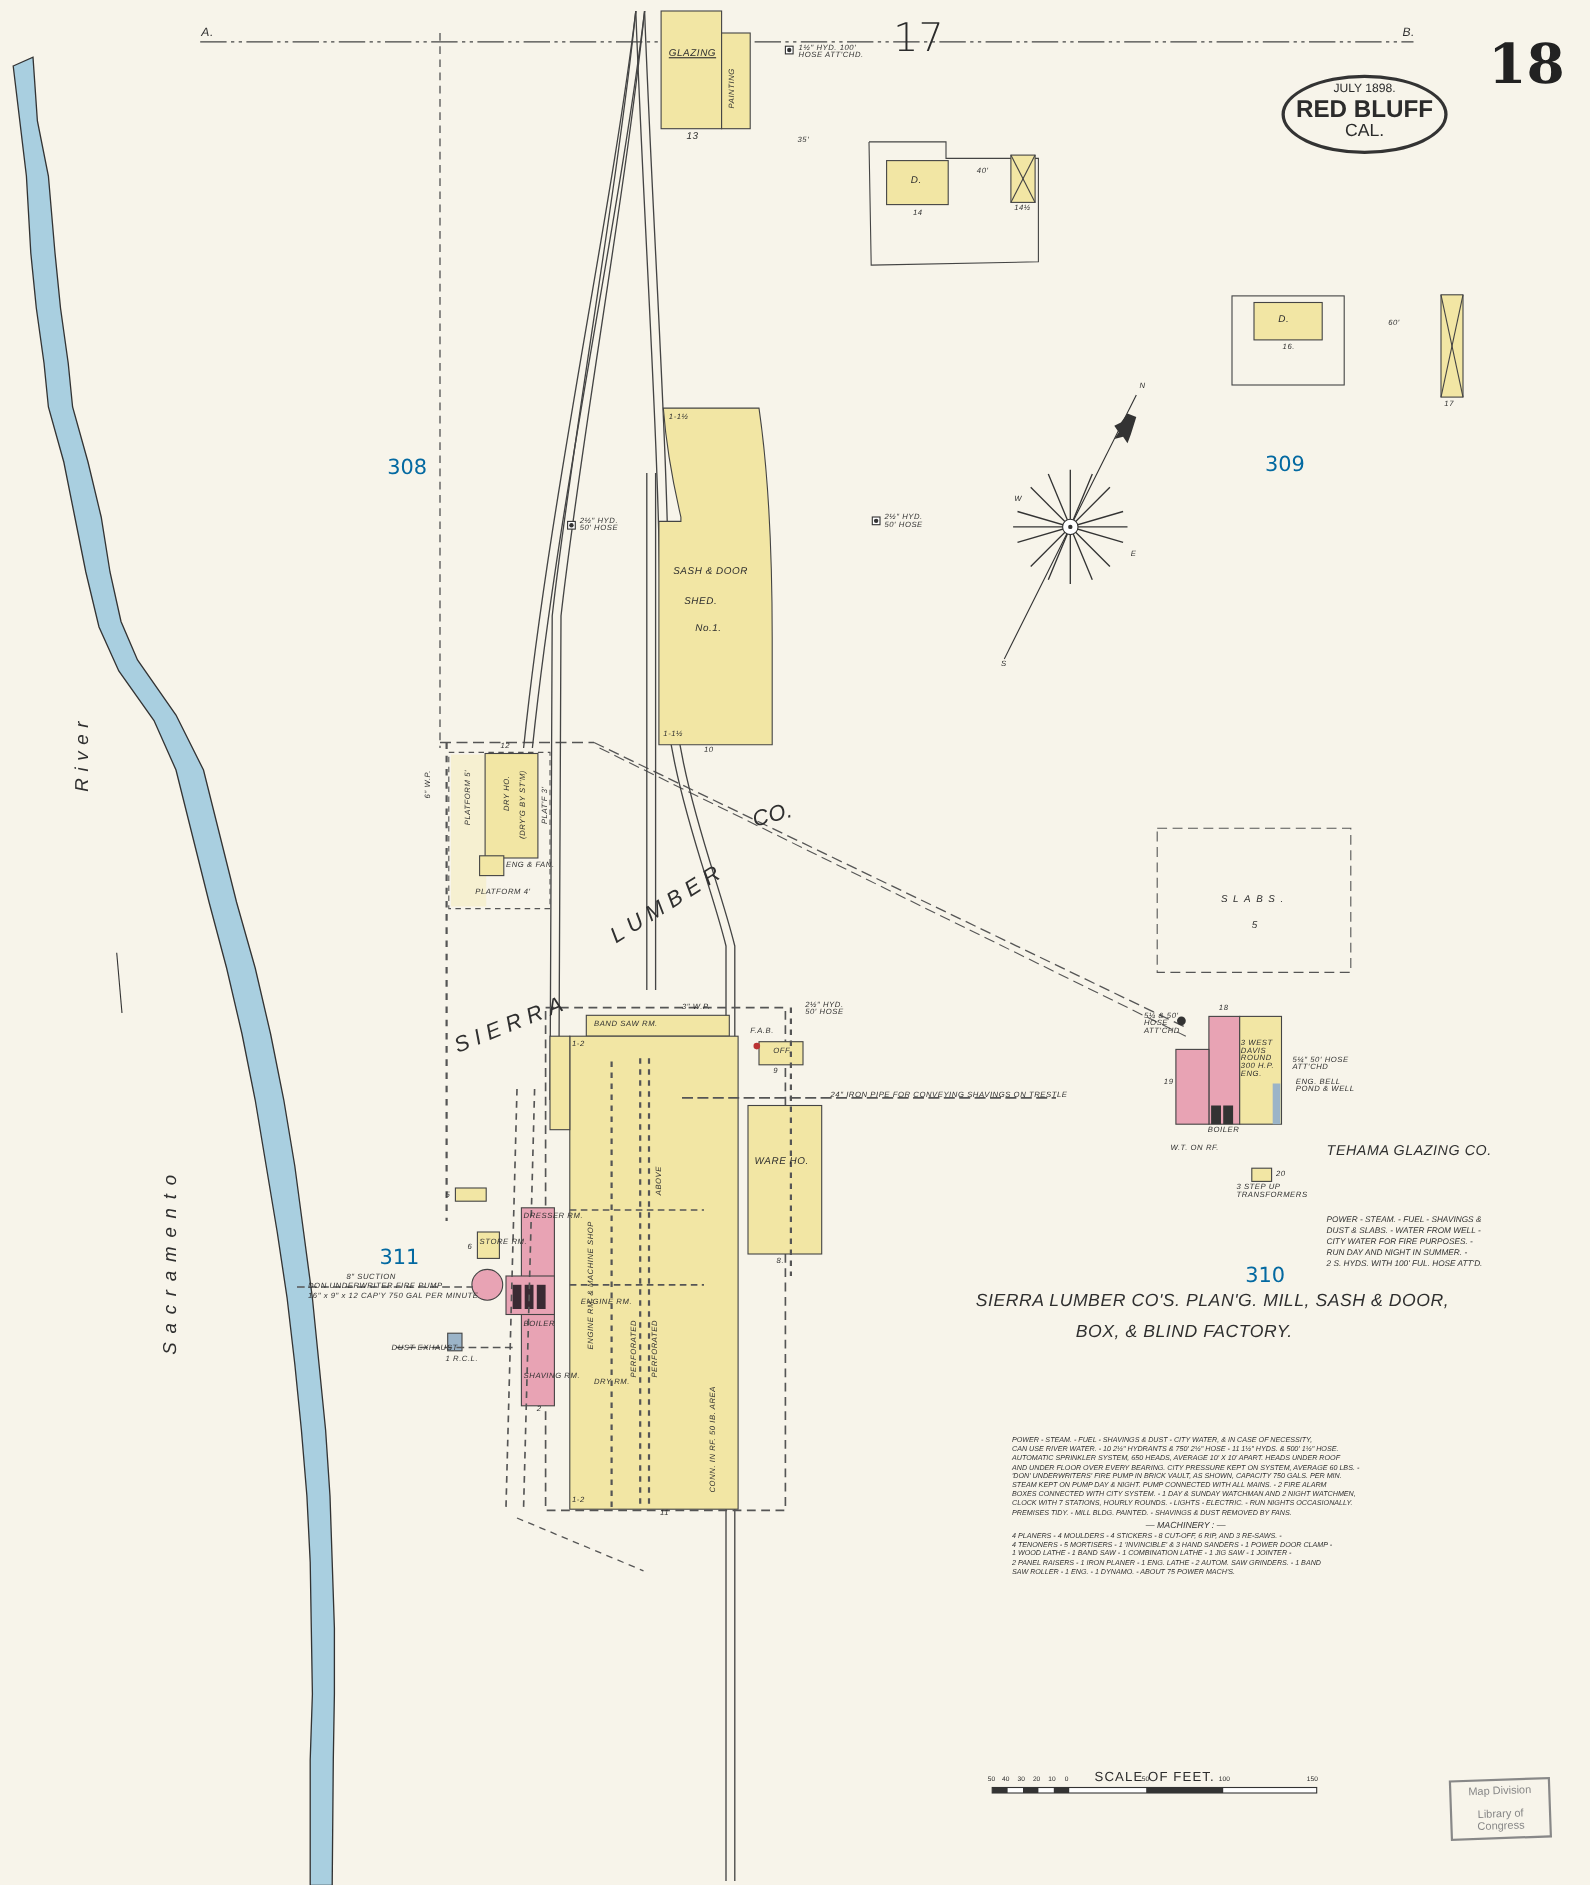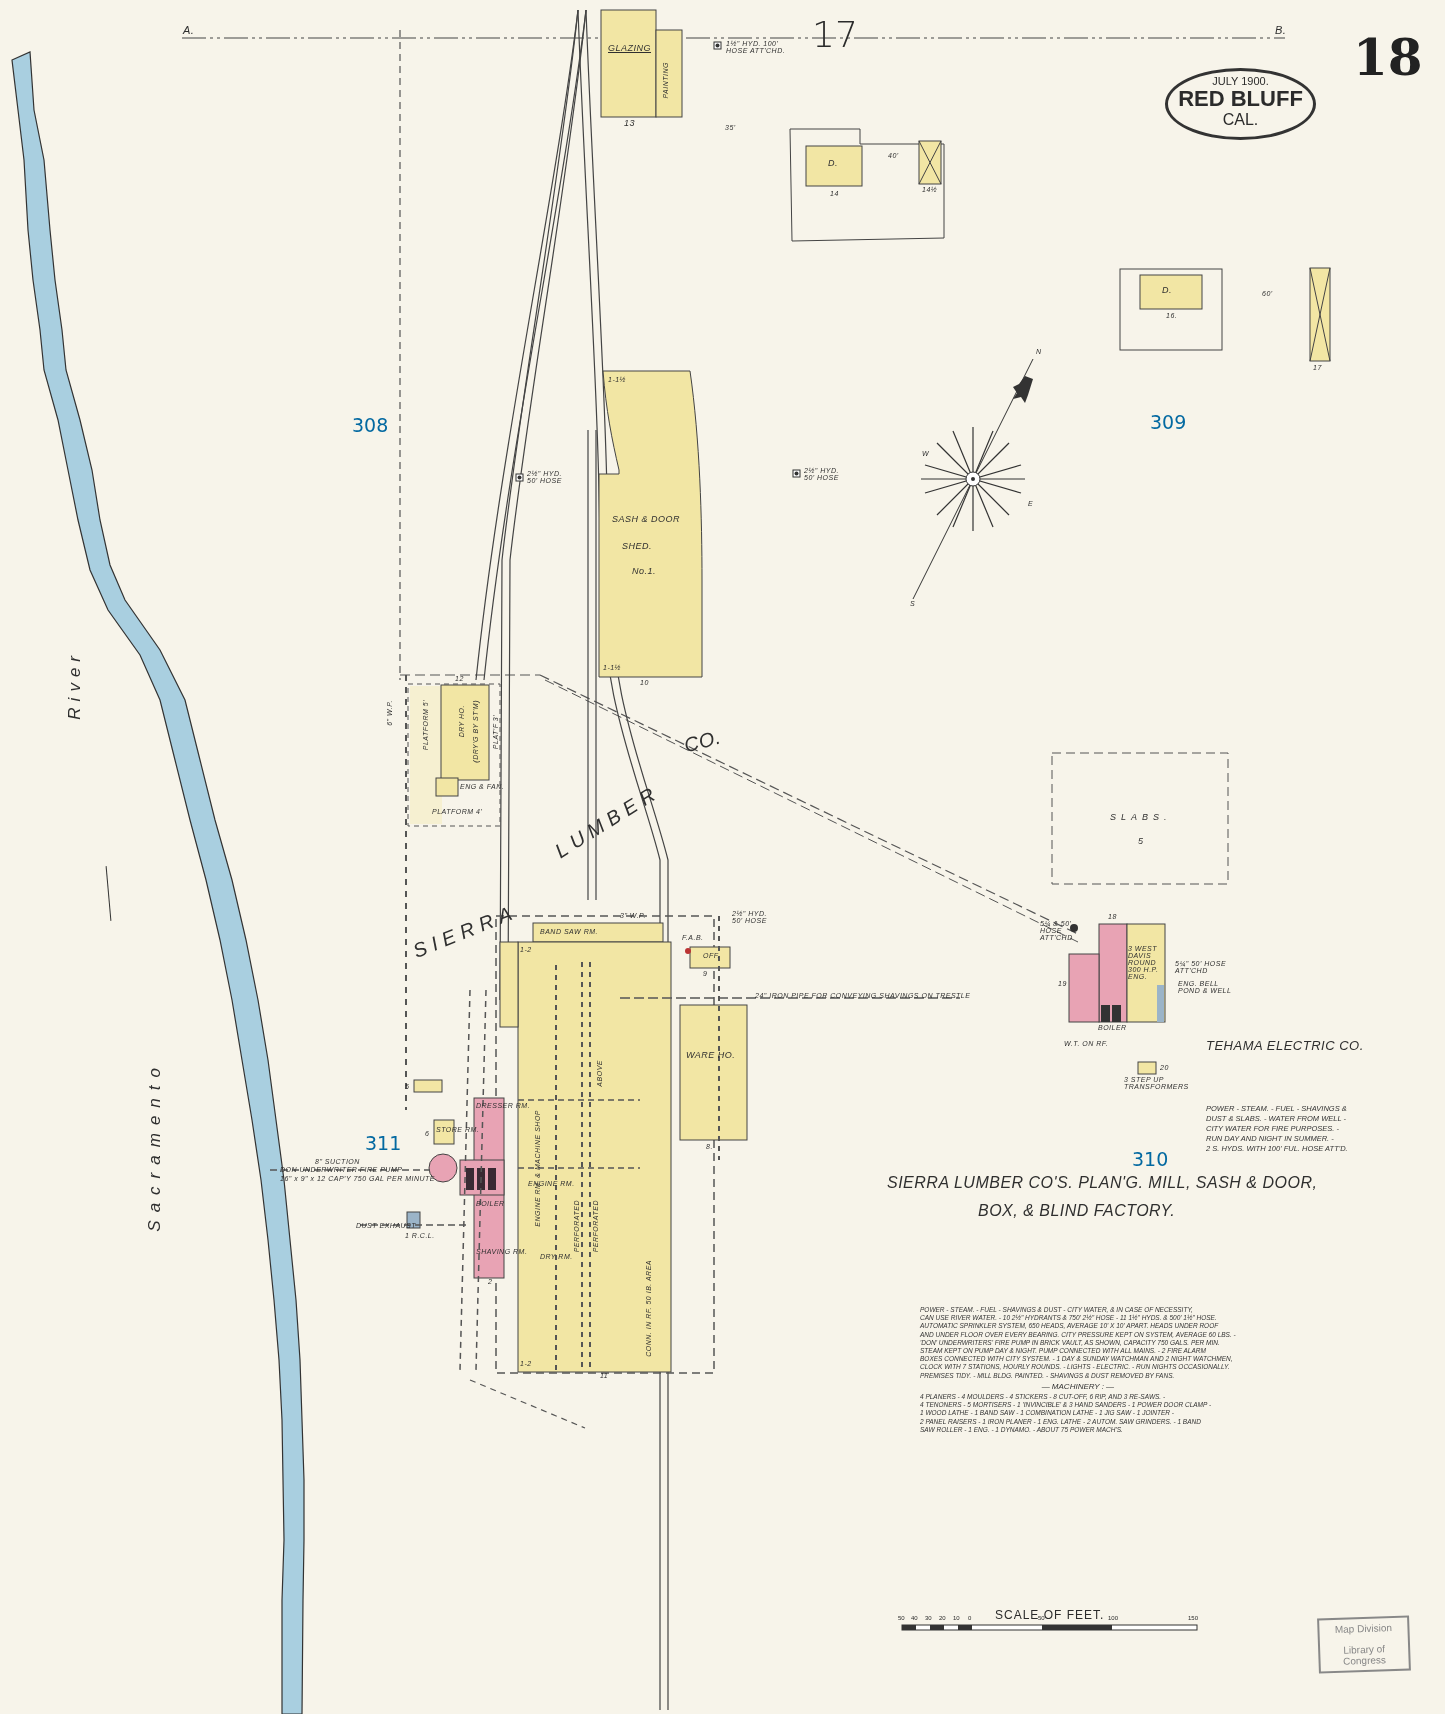--- a/index.html
+++ b/index.html
@@ -143,29 +143,29 @@
     <rect x="140" y="0" width="70" height="5" fill="#333"></rect>
   </g>
 </svg>
 
 <div class="label med" style="left:183px;top:24px;">A.</div>
 <div class="label med" style="left:1275px;top:24px;">B.</div>
 <div class="abs" style="left:812px;top:14px;font-size:36px;font-family:'DejaVu Sans',sans-serif;font-weight:300;">17</div>
 <div class="sheet-num" style="left:1353px;top:28px;">18</div>
 
 <div class="stamp" style="left:1165px;top:68px;width:145px;height:66px;">
-  <div style="font-size:11px;margin-top:4px;">JULY 1900.</div>
+  <div style="font-size:11px;margin-top:4px;">JULY 1898.</div>
   <div style="font-size:22px;font-weight:bold;line-height:24px;">RED BLUFF</div>
   <div style="font-size:16px;">CAL.</div>
 </div>
 
 <div class="block-num" style="left:352px;top:414px;">308</div>
 <div class="block-num" style="left:1150px;top:411px;">309</div>
 <div class="block-num" style="left:1132px;top:1132px;margin-top:16px;">310</div>
-<div class="block-num" style="left:345px;top:1132px;margin-left:20px;">311</div>
+<div class="block-num" style="left:345px;top:1132px;">311</div>
 
 <div class="label vert" style="left:65px;top:650px;font-size:17px;letter-spacing:6px;">River</div>
 <div class="label vert" style="left:145px;top:1060px;font-size:17px;letter-spacing:8px;">Sacramento</div>
 <div class="abs" style="left:108px;top:866px;width:1px;height:55px;background:#333;transform:rotate(-5deg);"></div>
 
 <div class="label" style="left:410px;top:920px;font-size:20px;letter-spacing:6px;transform:rotate(-22deg);">SIERRA</div>
 <div class="label" style="left:548px;top:810px;font-size:20px;letter-spacing:6px;transform:rotate(-32deg);">LUMBER</div>
 <div class="label" style="left:684px;top:730px;font-size:20px;transform:rotate(-15deg);">CO.</div>
 
 <div class="label small" style="left:608px;top:43px;text-decoration:underline;">GLAZING</div>
@@ -244,21 +244,21 @@
 <div class="label tiny" style="left:1058px;top:980px;">19</div>
 <div class="label tiny" style="left:1128px;top:945px;width:40px;white-space:normal;">3 WEST DAVIS ROUND 300 H.P. ENG.</div>
 <div class="label tiny" style="left:1098px;top:1024px;">BOILER</div>
 <div class="label tiny" style="left:1064px;top:1040px;">W.T. ON RF.</div>
 <div class="label tiny" style="left:1040px;top:920px;width:40px;white-space:normal;">5¼ &amp; 50' HOSE ATT'CHD</div>
 <div class="label tiny" style="left:1175px;top:960px;width:55px;white-space:normal;">5¼" 50' HOSE ATT'CHD</div>
 <div class="label tiny" style="left:1178px;top:980px;width:55px;white-space:normal;">ENG. BELL POND &amp; WELL</div>
 <div class="label tiny" style="left:1160px;top:1064px;">20</div>
 <div class="label tiny" style="left:1124px;top:1076px;width:70px;white-space:normal;">3 STEP UP TRANSFORMERS</div>
 
-<div class="label" style="left:1206px;top:1038px;font-size:13px;">TEHAMA ELECTRIC CO.</div>
+<div class="label" style="left:1206px;top:1038px;font-size:13px;">TEHAMA GLAZING CO.</div>
 <div class="notes" style="left:1206px;top:1056px;">
   <div>POWER - STEAM. - FUEL - SHAVINGS &amp;</div>
   <div>DUST &amp; SLABS. - WATER FROM WELL -</div>
   <div>CITY WATER FOR FIRE PURPOSES. -</div>
   <div>RUN DAY AND NIGHT IN SUMMER. -</div>
   <div>2 S. HYDS. WITH 100' FUL. HOSE ATT'D.</div>
 </div>
 
 <div class="label" style="left:887px;top:1174px;font-size:16px;">SIERRA LUMBER CO'S. PLAN'G. MILL, SASH &amp; DOOR,</div>
 <div class="label" style="left:978px;top:1202px;font-size:16px;">BOX, &amp; BLIND FACTORY.</div>

